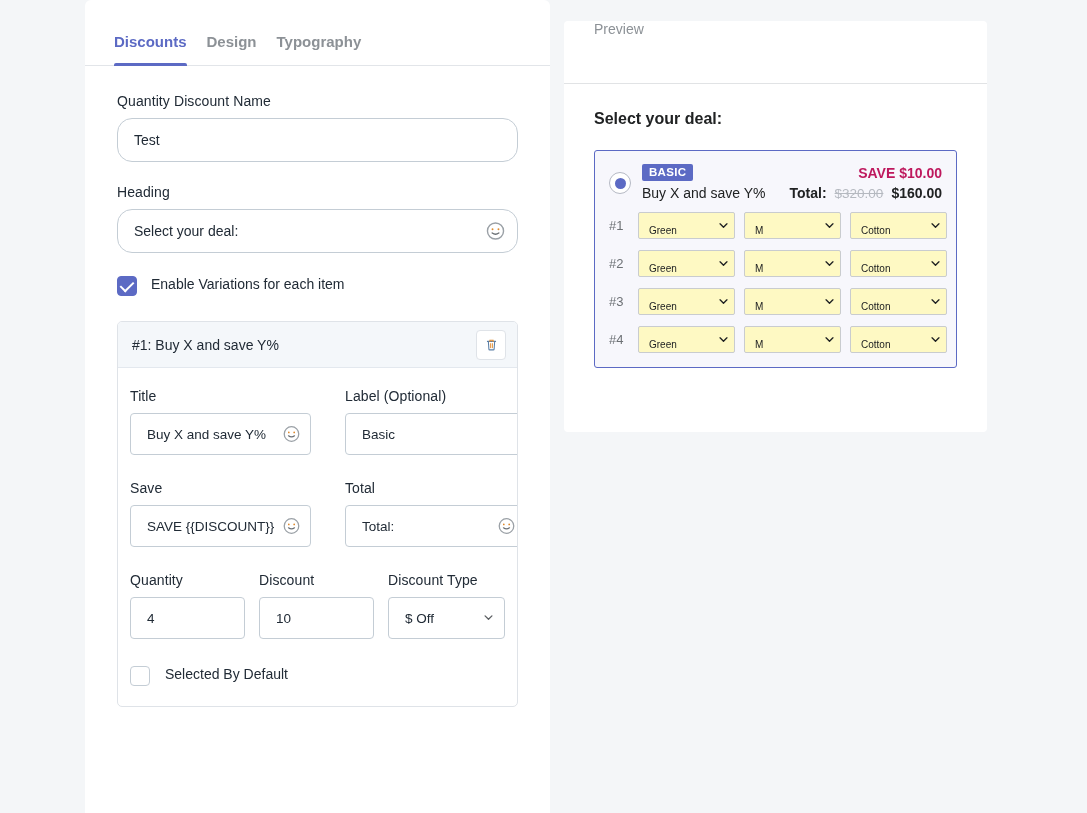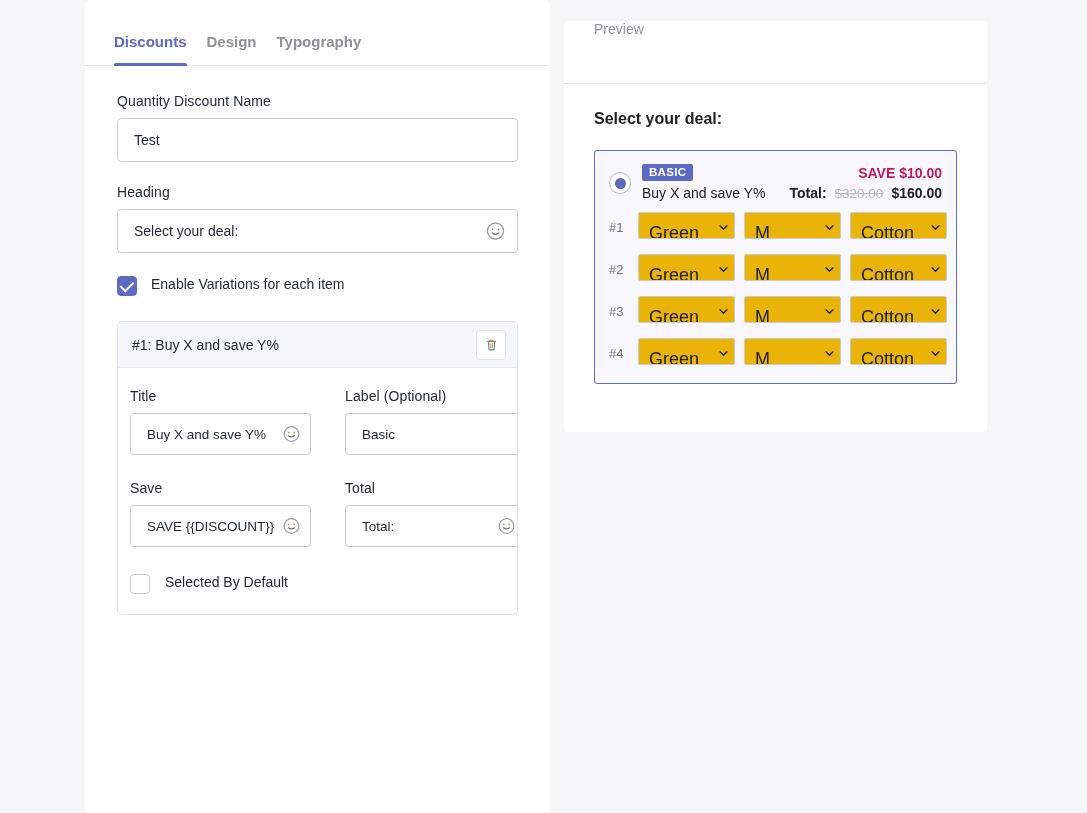--- a/index.html
+++ b/index.html
@@ -37,21 +37,21 @@
   }
 
   .left-body { padding: 27px 32px 0 32px; }
 
   .field-label {
     font-size: 14px; color: #212b36; margin-bottom: 9px;
     display: block; letter-spacing: 0.1px;
   }
   .text-input {
     width: 100%; height: 44px;
-    border: 1px solid #c4cdd5; border-radius: 4px;
+    border: 1px solid #c4cdd5; border-radius: 15px;
     background: #fff; font-size: 14px; color: #212b36;
     padding: 0 16px;
     font-family: "Liberation Sans", sans-serif;
     outline: none;
   }
   .spacer-22 { height: 22px; }
 
   .input-with-emoji { position: relative; }
   .input-with-emoji .text-input { padding-right: 42px; }
   .emoji-btn {
@@ -173,21 +173,21 @@
   .totals .old { font-size: 13.5px; color: #b5b9c0; text-decoration: line-through; }
   .totals .new { font-size: 14px; font-weight: bold; color: #202223; }
 
   .var-row {
     display: flex; align-items: center; gap: 9px; margin-top: 11px;
   }
   .var-idx { font-size: 13px; color: #6d7175; width: 20px; flex: none; }
   .vsel-wrap { position: relative; width: 97px; flex: none; }
   .vsel {
     width: 100%; height: 27px; border: 1px solid #c9cccf; border-radius: 2px;
-    background: #eab308; font-size: 18px; color: #202223;
+    background: #fef9c3; font-size: 10px; color: #202223;
     padding: 10px 22px 0 10px; outline: none;
     font-family: "Liberation Sans", sans-serif;
     -webkit-appearance: none; appearance: none; cursor: pointer;
   }
   .vchev {
     position: absolute; right: 7px; top: 50%; margin-top: -3px;
     width: 9px; height: 6px; pointer-events: none;
   }
 </style>
 </head>
@@ -291,20 +291,42 @@
                     <circle cx="12" cy="12" r="9.2" stroke="#9aa0a6" stroke-width="1.6"></circle>
                     <circle cx="8.6" cy="10" r="1.1" fill="#e08b2f"></circle>
                     <circle cx="15.4" cy="10" r="1.1" fill="#e08b2f"></circle>
                     <path d="M8.2 14.3 Q12 17.2 15.8 14.3" stroke="#6b7075" stroke-width="1.6" stroke-linecap="round" fill="none"></path>
                   </svg>
                 </button>
               </div>
             </div>
           </div>
 
+          <div class="row3">
+            <div class="c3">
+              <label class="field-label">Quantity</label>
+              <input class="inp-sm" value="4" style="">
+            </div>
+            <div class="c3">
+              <label class="field-label">Discount</label>
+              <input class="inp-sm" value="10" style="">
+            </div>
+            <div class="c3 wide">
+              <label class="field-label">Discount Type</label>
+              <div class="sel-wrap">
+                <select class="sel">
+                  <option>$ Off</option>
+                  <option>% Off</option>
+                </select>
+                <svg class="chev" viewBox="0 0 10 7" fill="none">
+                  <path d="M1 1l4 4 4-4" stroke="#5c5f62" stroke-width="1.5" stroke-linecap="round" stroke-linejoin="round"></path>
+                </svg>
+              </div>
+            </div>
+          </div>
 
           <div class="footer-check">
             <span class="cbox"></span>
             <span class="lbl" style="font-size:14px;color:#212b36">Selected By Default</span>
           </div>
 
         </div>
       </div>
 
     </div>

